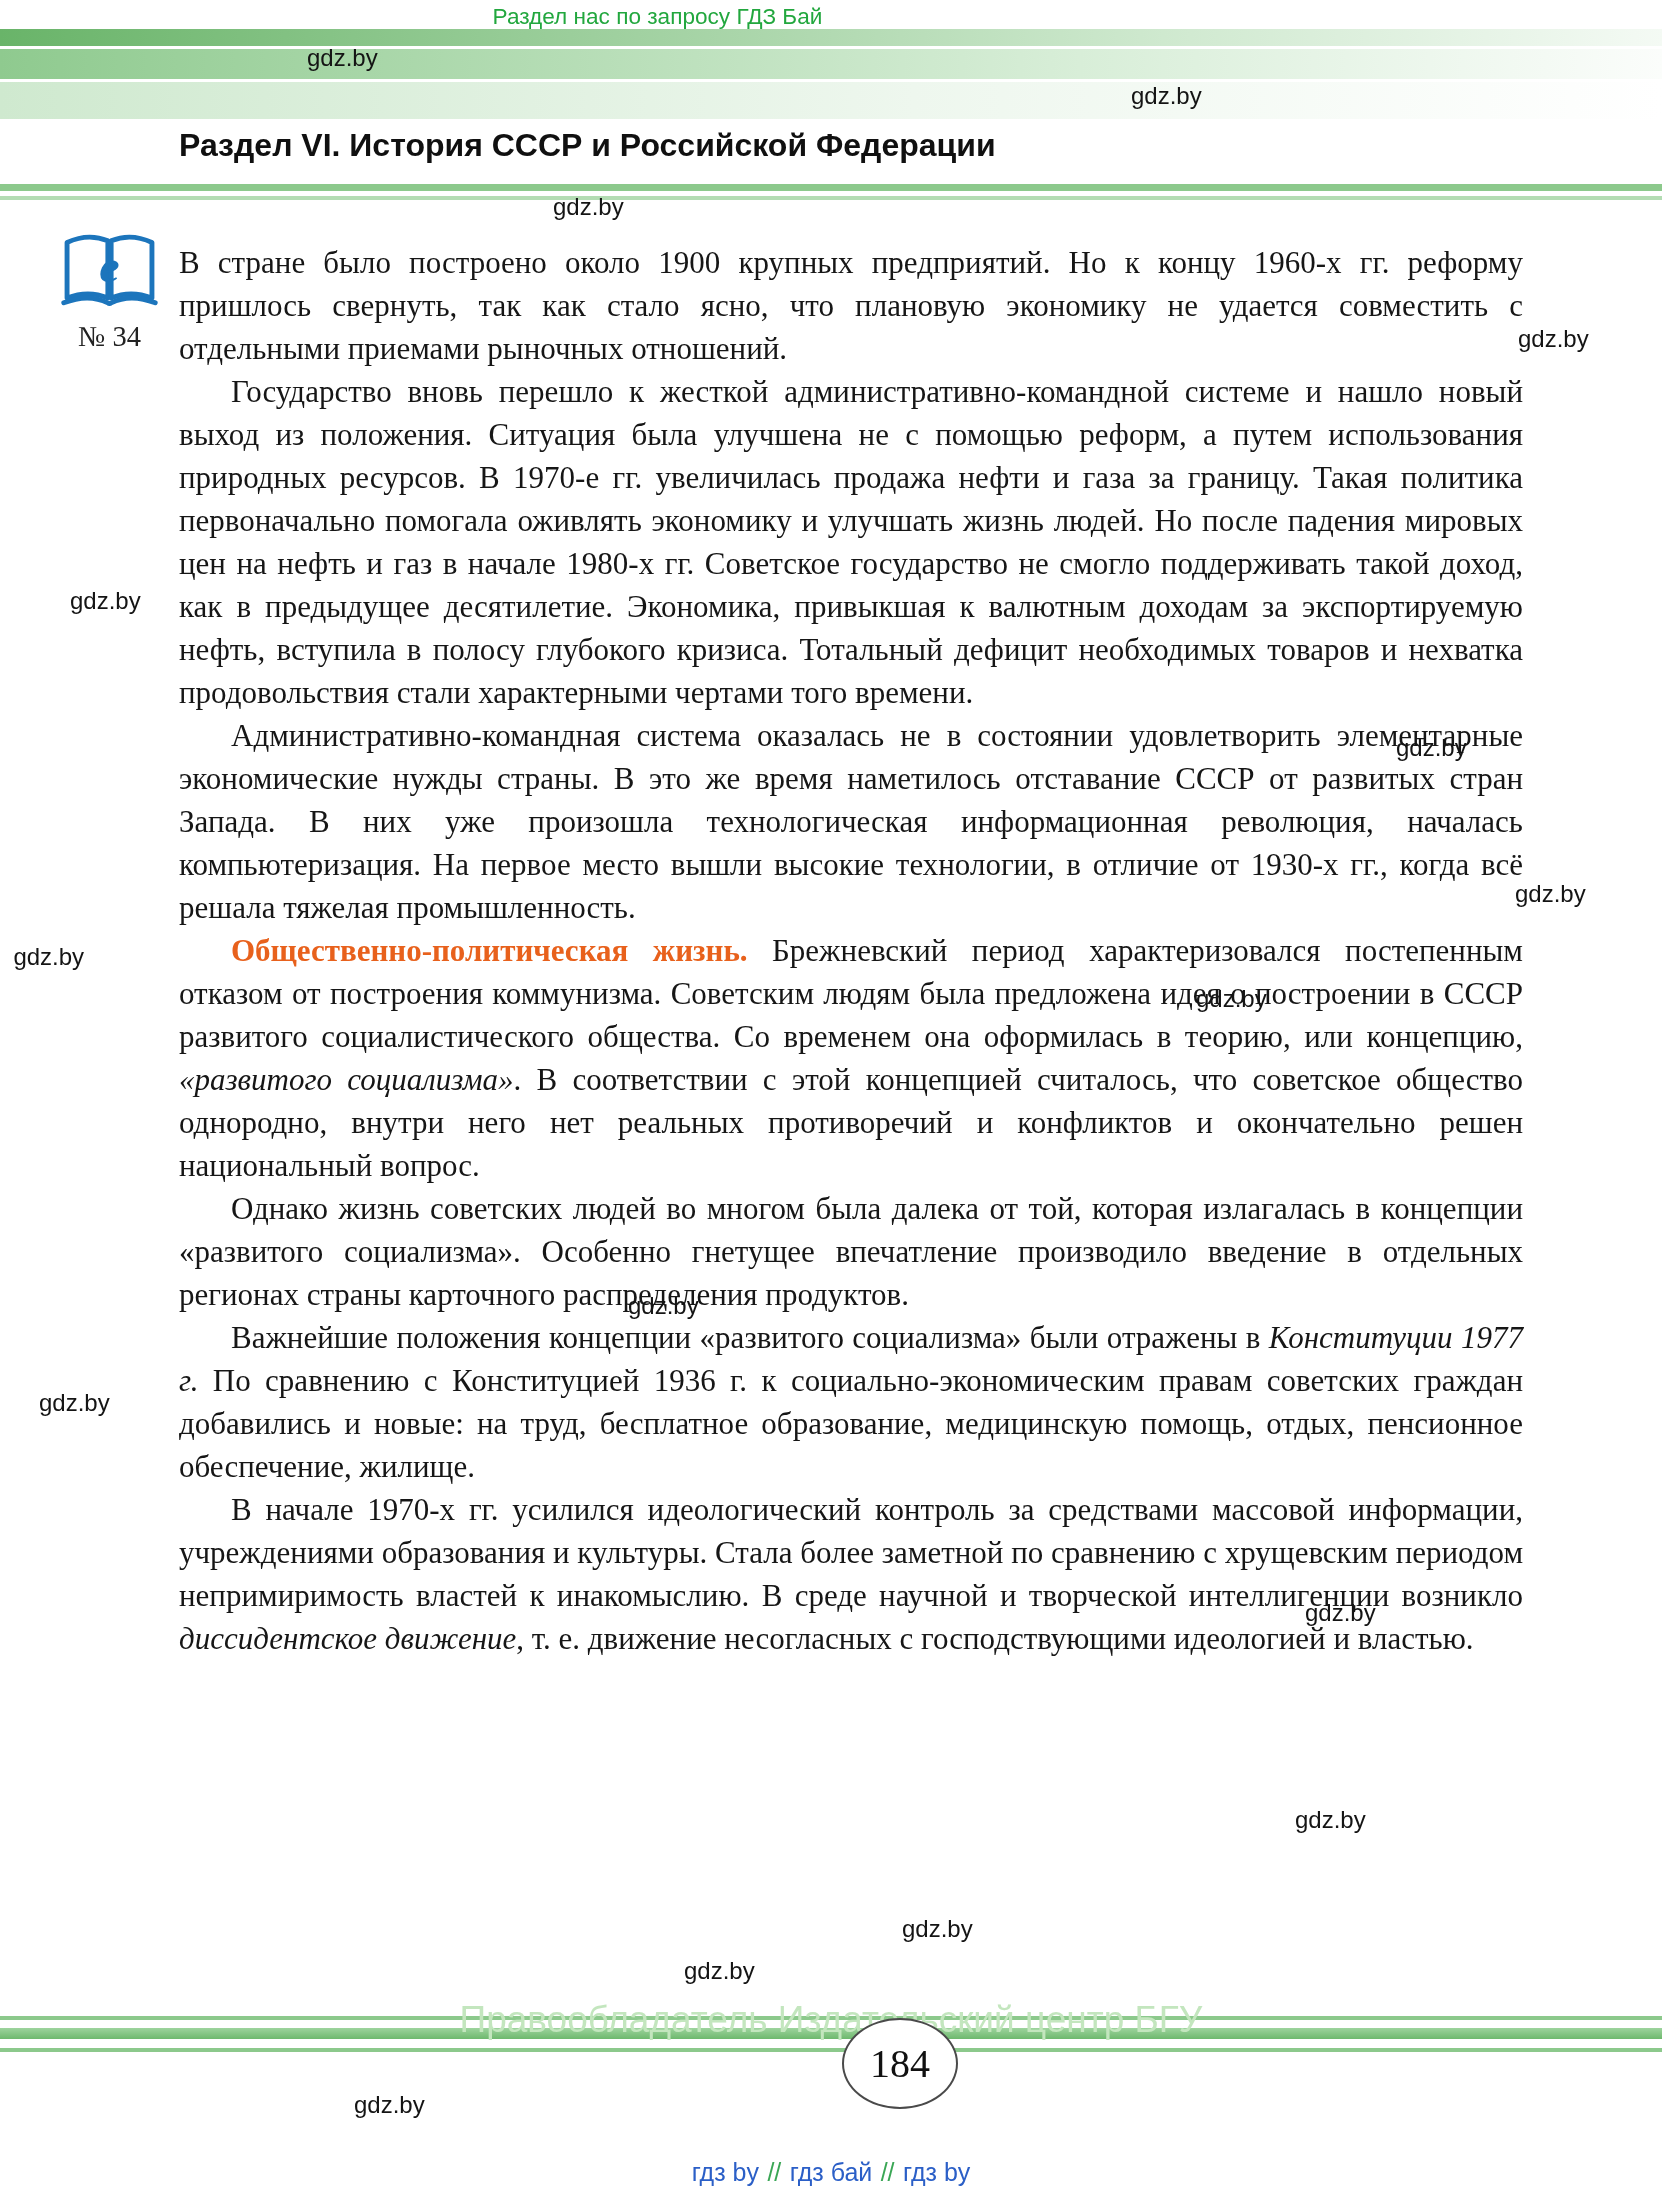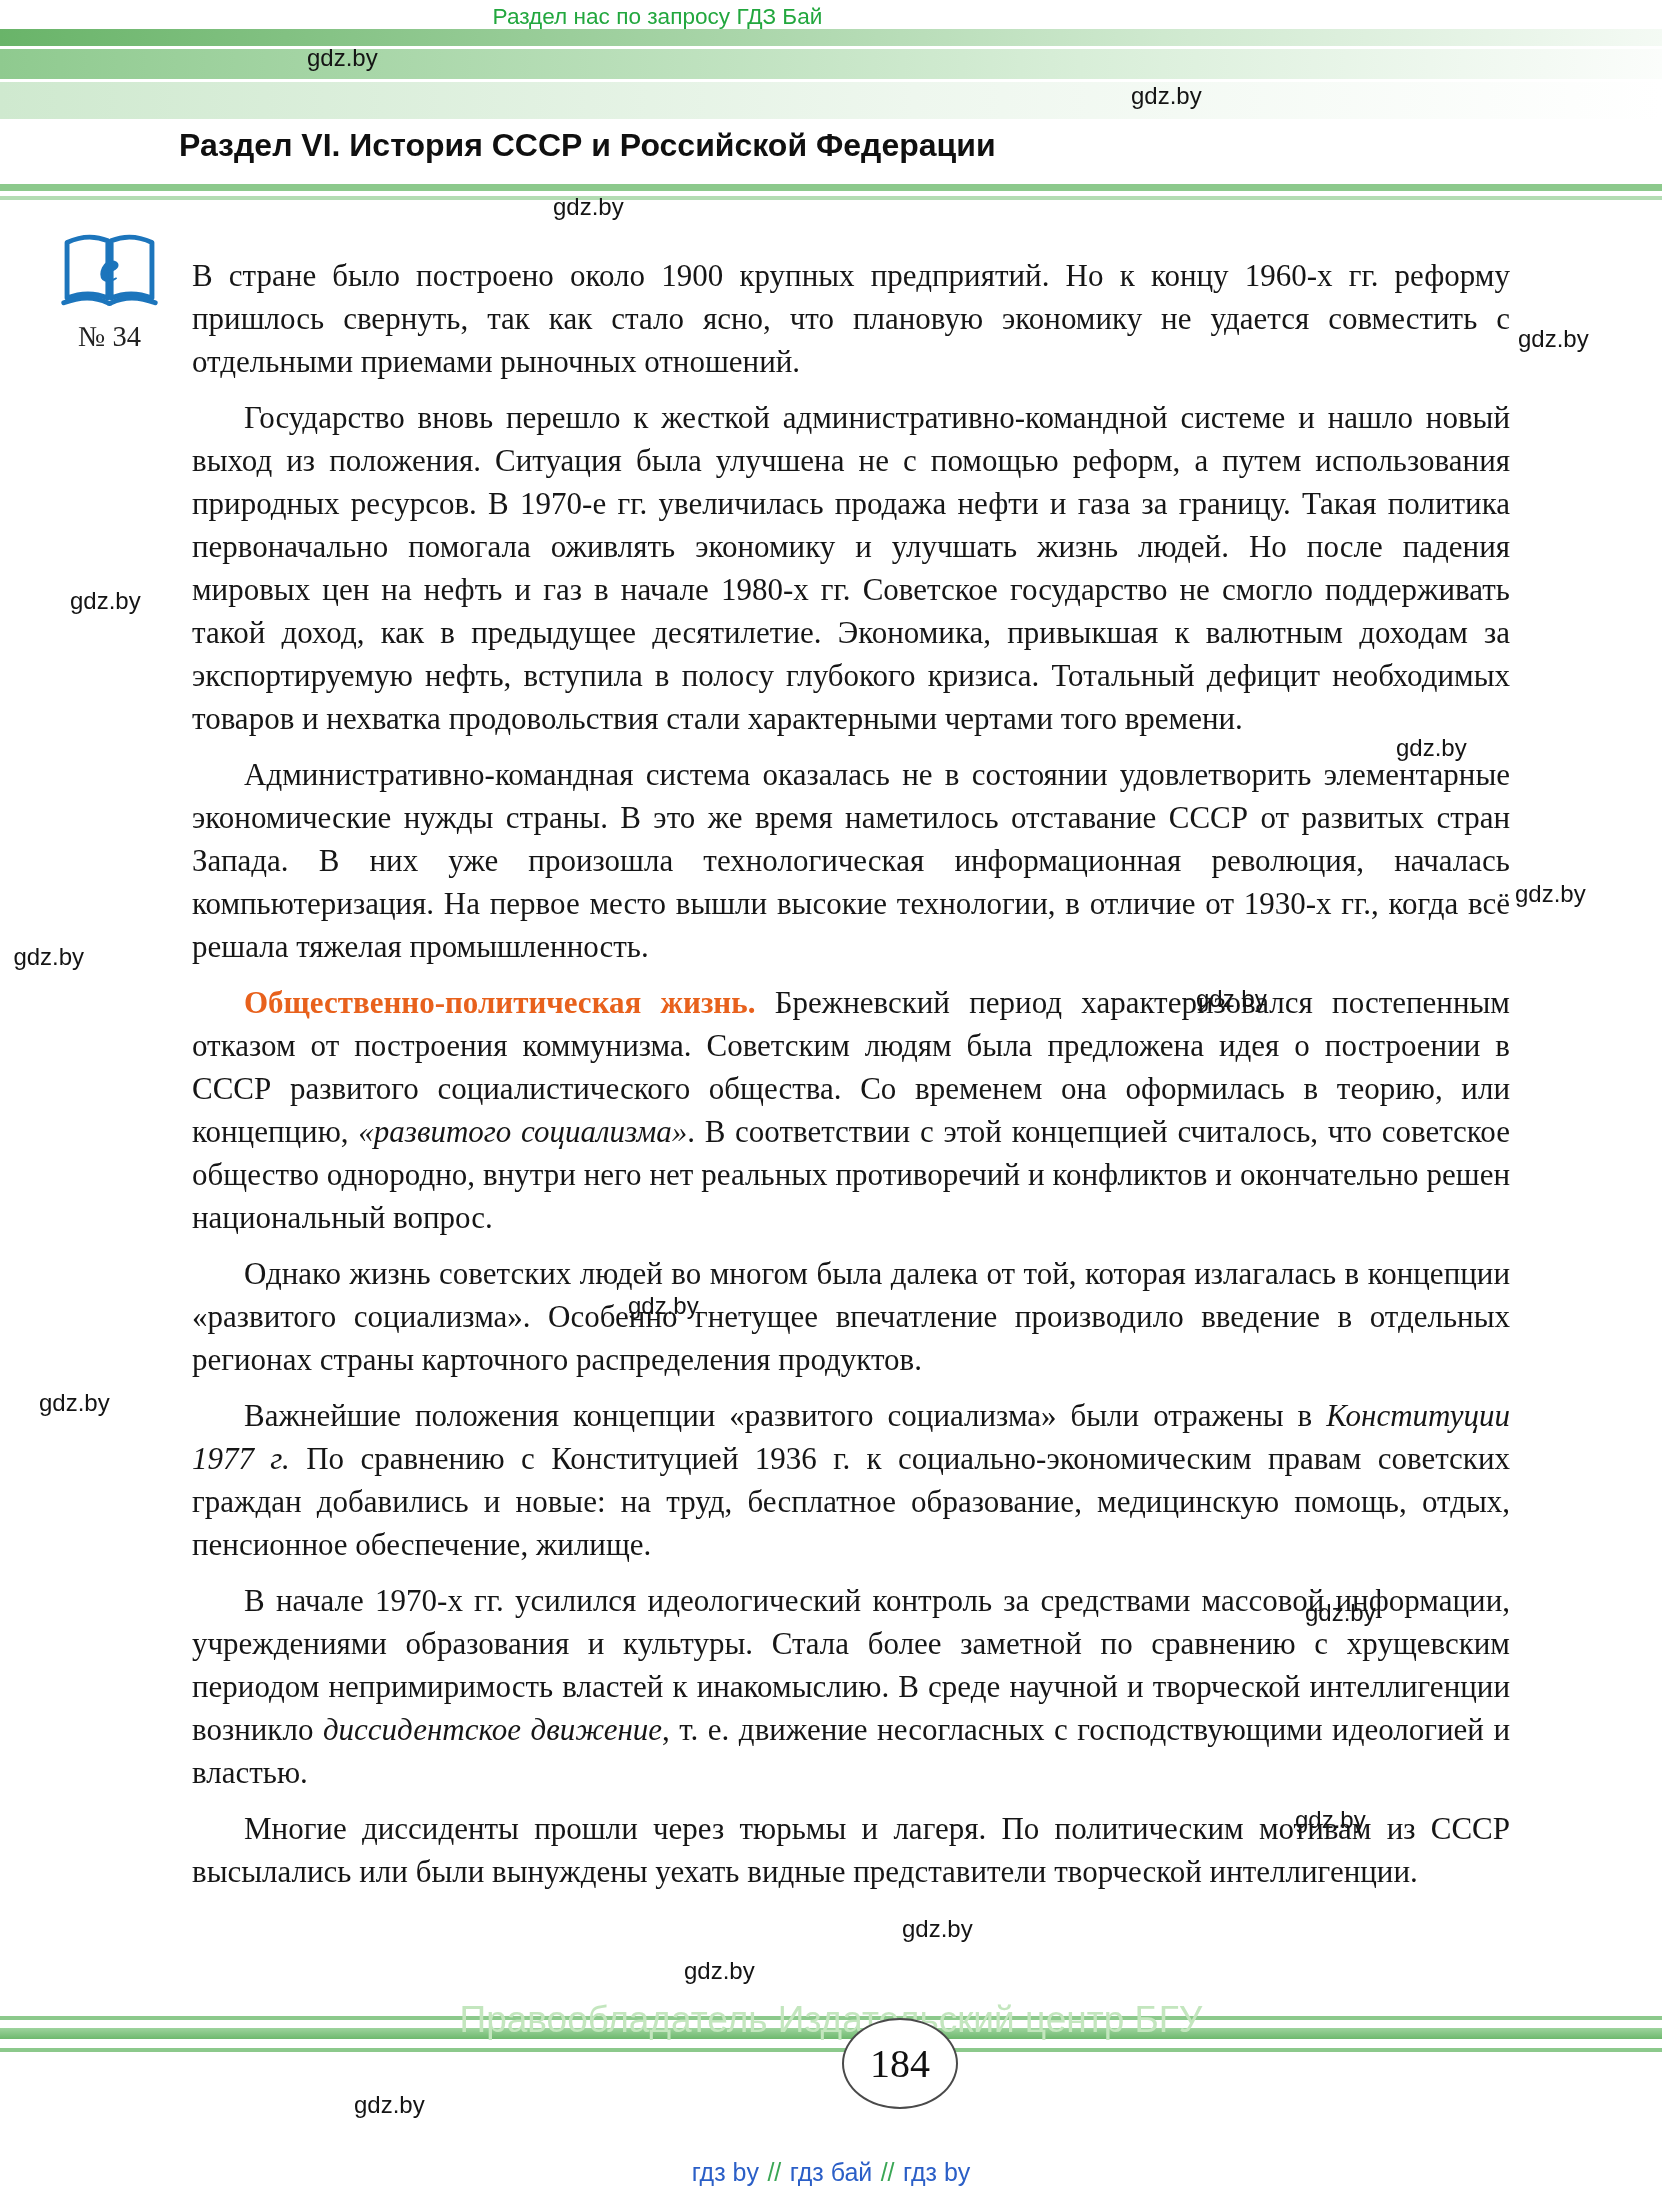--- a/index.html
+++ b/index.html
@@ -21,21 +21,21 @@
   .rule-1{top:184px;height:6.7px;background:#8cc98c;}
   .rule-2{top:196px;height:4.2px;background:#b3dcb3;}
 
   
   .book-badge{position:absolute;left:54px;top:231px;width:111px;text-align:center;z-index:2;}
   .badge-num{margin-top:6px;font-size:28.5px;color:#222;}
 
   
   .content{position:absolute;left:179px;top:241px;width:1344px;font-size:31px;line-height:43px;
            text-align:justify;z-index:2;}
-  .para{text-indent:52px;margin:13px;}
+  .para{text-indent:52px;margin:0;}
   .para.first{text-indent:0;}
   .topic{color:#e8611c;font-weight:bold;}
   .it{font-style:italic;}
 
   
   .copyright{position:absolute;left:0;top:1999px;width:100%;text-align:center;
              font-family:"Liberation Sans",sans-serif;font-size:37px;color:#c3e6be;z-index:3;}
   .f-line{position:absolute;left:0;width:100%;z-index:1;}
   .f-line-1{top:2016px;height:4.2px;background:#8cc98c;}
   .f-line-2{top:2028px;height:11px;background:linear-gradient(180deg,#9ed49e,#6db86d);}
@@ -78,21 +78,20 @@
   </div>
 
   <div class="content">
     <p class="para first"><span>В стране было построено около 1900 крупных предприятий. Но к концу 1960-х гг. реформу пришлось свернуть, так как стало ясно, что плановую экономику не удается совместить с отдельными приемами рыночных отношений.</span></p>
     <p class="para"><span>Государство вновь перешло к жесткой административно-командной системе и нашло новый выход из положения. Ситуация была улучшена не с помощью реформ, а путем использования природных ресурсов. В 1970-е гг. увеличилась продажа нефти и газа за границу. Такая политика первоначально помогала оживлять экономику и улучшать жизнь людей. Но после падения мировых цен на нефть и газ в начале 1980-х гг. Советское государство не смогло поддерживать такой доход, как в предыдущее десятилетие. Экономика, привыкшая к валютным доходам за экспортируемую нефть, вступила в полосу глубокого кризиса. Тотальный дефицит необходимых товаров и нехватка продовольствия стали характерными чертами того времени.</span></p>
     <p class="para"><span>Административно-командная система оказалась не в состоянии удовлетворить элементарные экономические нужды страны. В это же время наметилось отставание СССР от развитых стран Запада. В них уже произошла технологическая информационная революция, началась компьютеризация. На первое место вышли высокие технологии, в отличие от 1930-х гг., когда всё решала тяжелая промышленность.</span></p>
     <p class="para"><span class="topic">Общественно-политическая жизнь. </span><span>Брежневский период характеризовался постепенным отказом от построения коммунизма. Советским людям была предложена идея о построении в СССР развитого социалистического общества. Со временем она оформилась в теорию, или концепцию, </span><span class="it">«развитого социализма»</span><span>. В соответствии с этой концепцией считалось, что советское общество однородно, внутри него нет реальных противоречий и конфликтов и окончательно решен национальный вопрос.</span></p>
     <p class="para"><span>Однако жизнь советских людей во многом была далека от той, которая излагалась в концепции «развитого социализма». Особенно гнетущее впечатление производило введение в отдельных регионах страны карточного распределения продуктов.</span></p>
     <p class="para"><span>Важнейшие положения концепции «развитого социализма» были отражены в </span><span class="it">Конституции 1977 г.</span><span> По сравнению с Конституцией 1936 г. к социально-экономическим правам советских граждан добавились и новые: на труд, бесплатное образование, медицинскую помощь, отдых, пенсионное обеспечение, жилище.</span></p>
     <p class="para"><span>В начале 1970-х гг. усилился идеологический контроль за средствами массовой информации, учреждениями образования и культуры. Стала более заметной по сравнению с хрущевским периодом непримиримость властей к инакомыслию. В среде научной и творческой интеллигенции возникло </span><span class="it">диссидентское движение</span><span>, т. е. движение несогласных с господствующими идеологией и властью.</span></p>
-    <p class="para"><span>Многие диссиденты прошли через тюрьмы и лагеря. По политическим мотивам из СССР высылались или были вынуждены уехать видные представители творческой интеллигенции.</span></p>
   </div>
 
   <div class="copyright">Правообладатель Издательский центр БГУ</div>
   <div class="f-line f-line-1"></div>
   <div class="f-line f-line-2"></div>
   <div class="f-line f-line-3"></div>
   <div class="page-ellipse">
       <span>184</span>
     </div>
 

